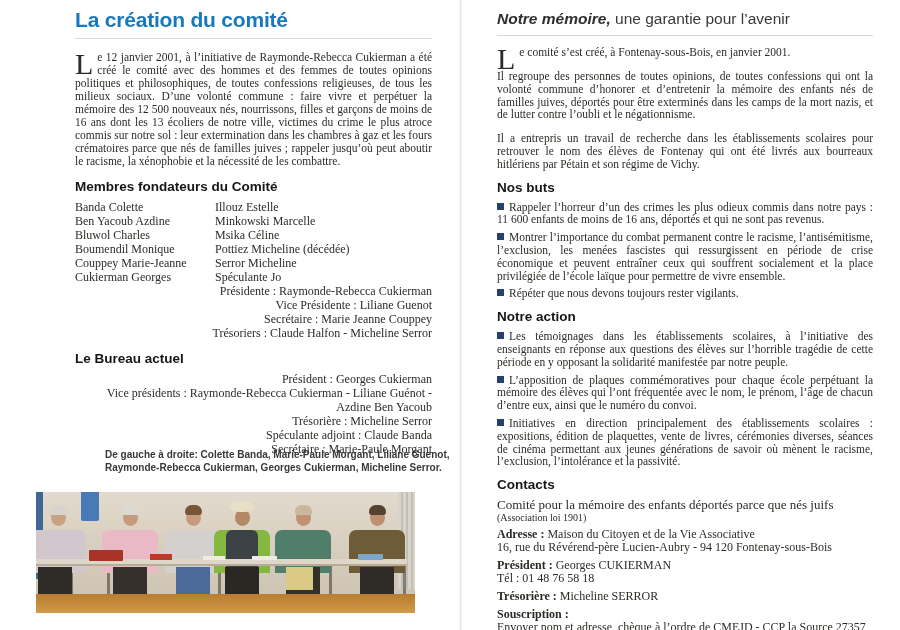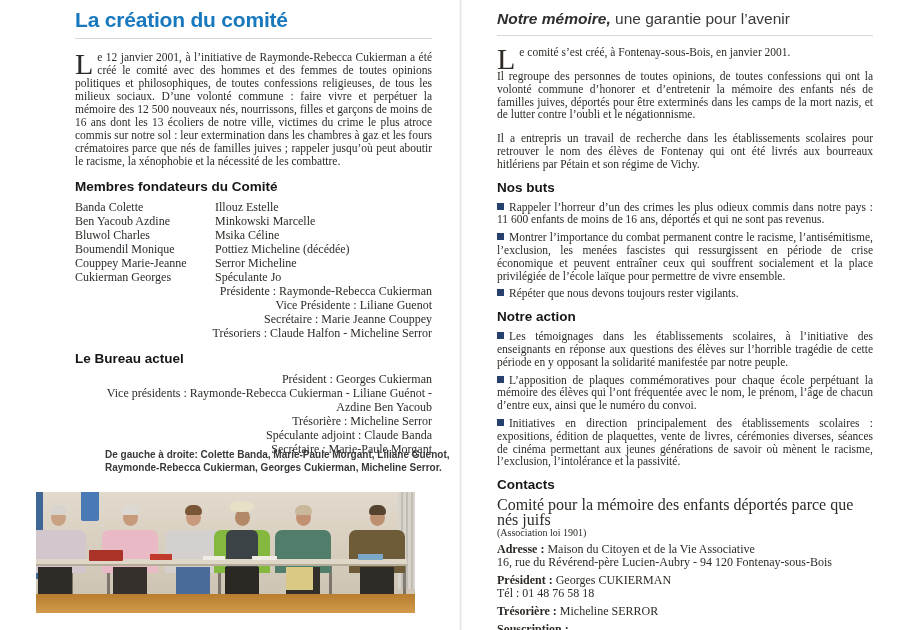--- a/index.html
+++ b/index.html
@@ -63,21 +63,21 @@
   }
 
   
   p.bullet { margin-top:5px; font-size:11.5px; line-height:12.8px; text-align:justify; }
   .sq {
     display:inline-block; width:7px; height:7px;
     background:var(--bullet-navy); margin-right:5px; transform:translateY(-1px);
   }
 
   
-  .contacts .org { font-size:16px; line-height:15px; margin-top:3px; }
+  .contacts .org { font-size:13px; line-height:15px; margin-top:3px; }
   .contacts .assoc { font-size:10px; line-height:11px; }
   .c-group { margin-top:5px; font-size:12px; line-height:13px; }
   .c-label { font-weight:bold; }
 
   
   .photo {
     position:absolute; left:36px; top:492px; width:379px; height:121px;
     overflow:hidden; background:linear-gradient(180deg, var(--wall1) 0%, var(--wall2) 80%);
   }
   .ph-strip   { position:absolute; left:0; top:0; width:7px; height:72%; background:var(--strip-blue); }

